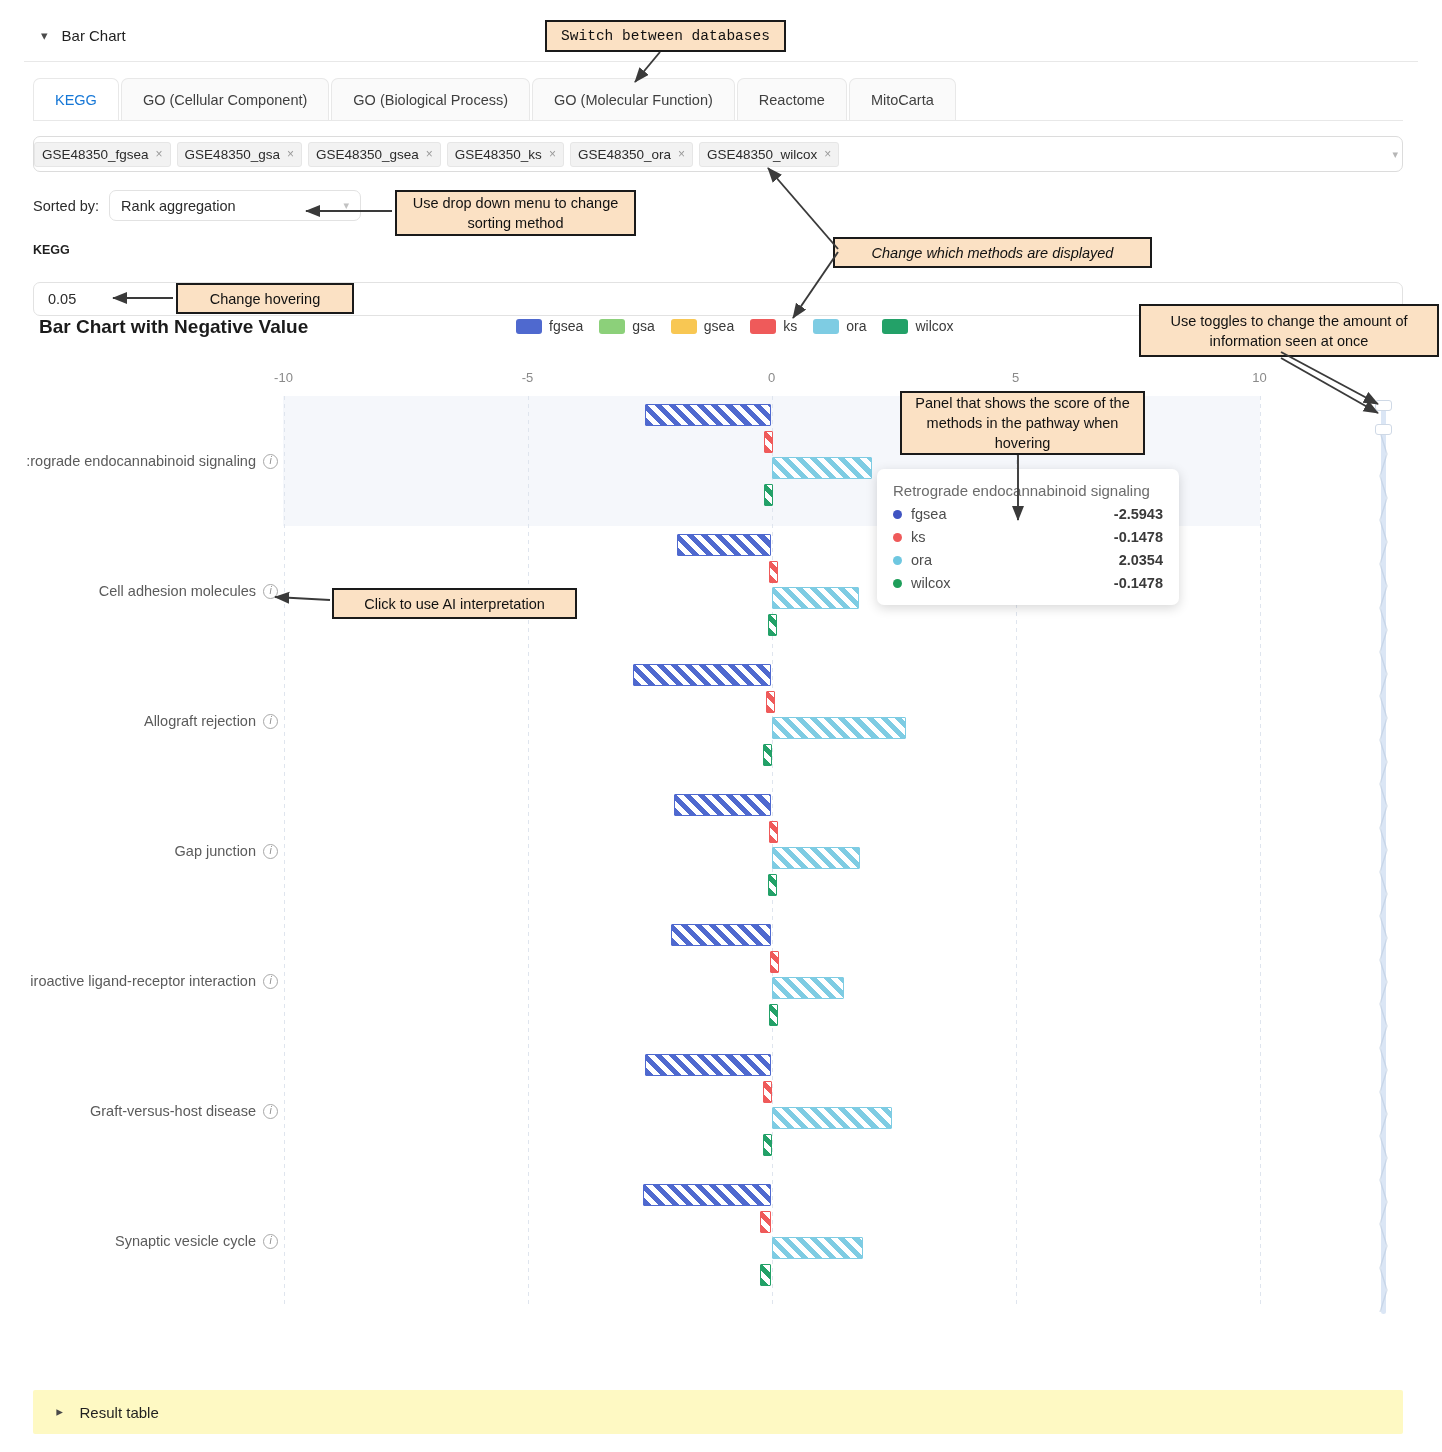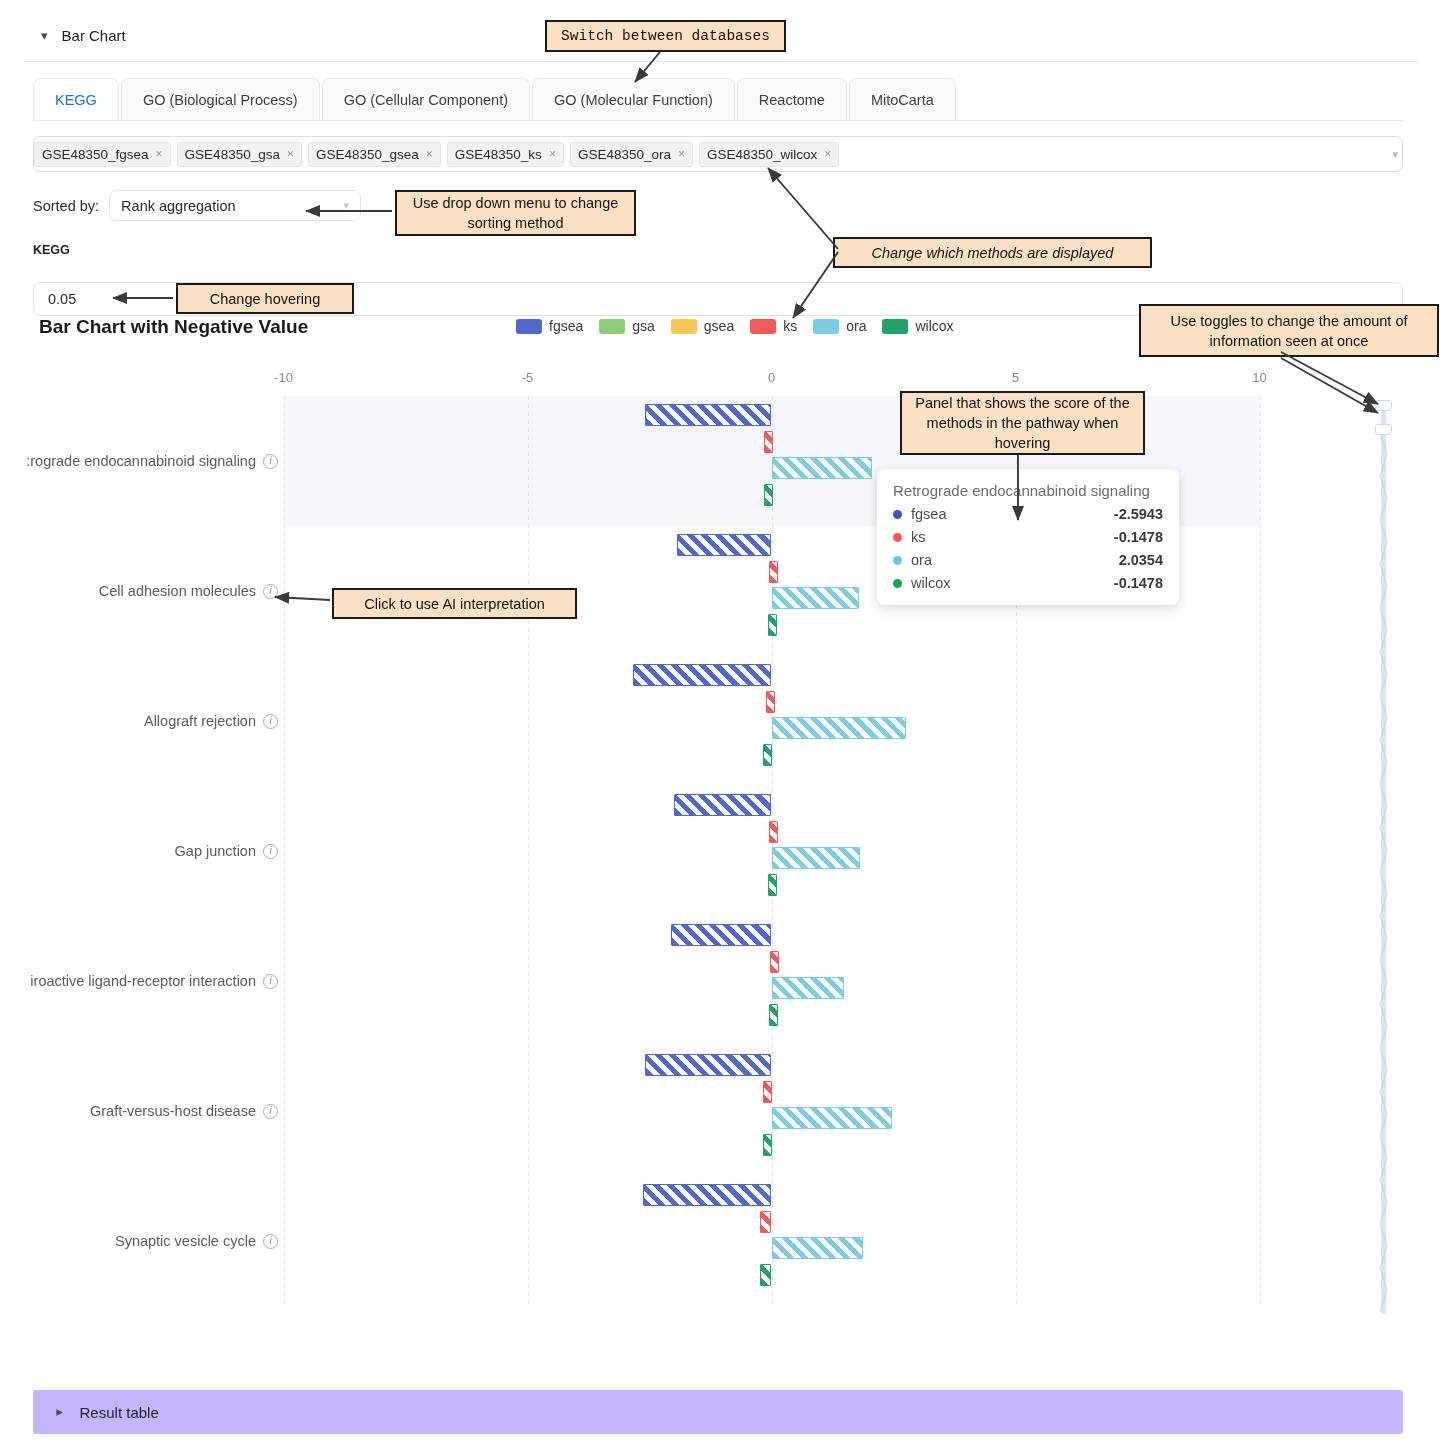--- a/index.html
+++ b/index.html
@@ -106,21 +106,21 @@
   
   .vslider { position:absolute; left:1376px; top:404px; width:14px; height:910px; }
   .vtrack { position:absolute; left:5px; top:0; width:5px; height:910px; background:#dbe6f5; border-radius:3px; }
   .vzig { position:absolute; left:3px; top:28px; width:9px; height:880px; opacity:.55; }
   .vhandle { position:absolute; left:-1px; width:17px; height:11px; background:#fff;
     border:1px solid #cfd9e6; border-radius:3px; }
 
   
   .result {
     position:absolute; left:33px; top:1390px; width:1370px; height:44px;
-    background:#c4b5fd; border-radius:2px; display:flex; align-items:center;
+    background:#fef9c3; border-radius:2px; display:flex; align-items:center;
     gap:18px; padding-left:22px; font-size:15px; color:#1f1f1f;
   }
 
   
   .anno {
     position:absolute; background:#fbe1c4; border:2px solid #1a1a1a;
     font-size:14.5px; color:#111; text-align:center; line-height:1.38;
     display:flex; align-items:center; justify-content:center; padding:4px 8px;
   }
   .arrow { position:absolute; pointer-events:none; }
@@ -133,24 +133,24 @@
     <span class="chev">▾</span>
     <span>Bar Chart</span>
   </div>
 </div>
 
 <div class="tabs" id="tabs">
     <div class="tab active">
       <span>KEGG</span>
     </div>
     <div class="tab">
+      <span>GO (Cellular Component)</span>
+    </div>
+    <div class="tab">
       <span>GO (Biological Process)</span>
-    </div>
-    <div class="tab">
-      <span>GO (Cellular Component)</span>
     </div>
     <div class="tab">
       <span>GO (Molecular Function)</span>
     </div>
     <div class="tab">
       <span>Reactome</span>
     </div>
     <div class="tab">
       <span>MitoCarta</span>
     </div>

